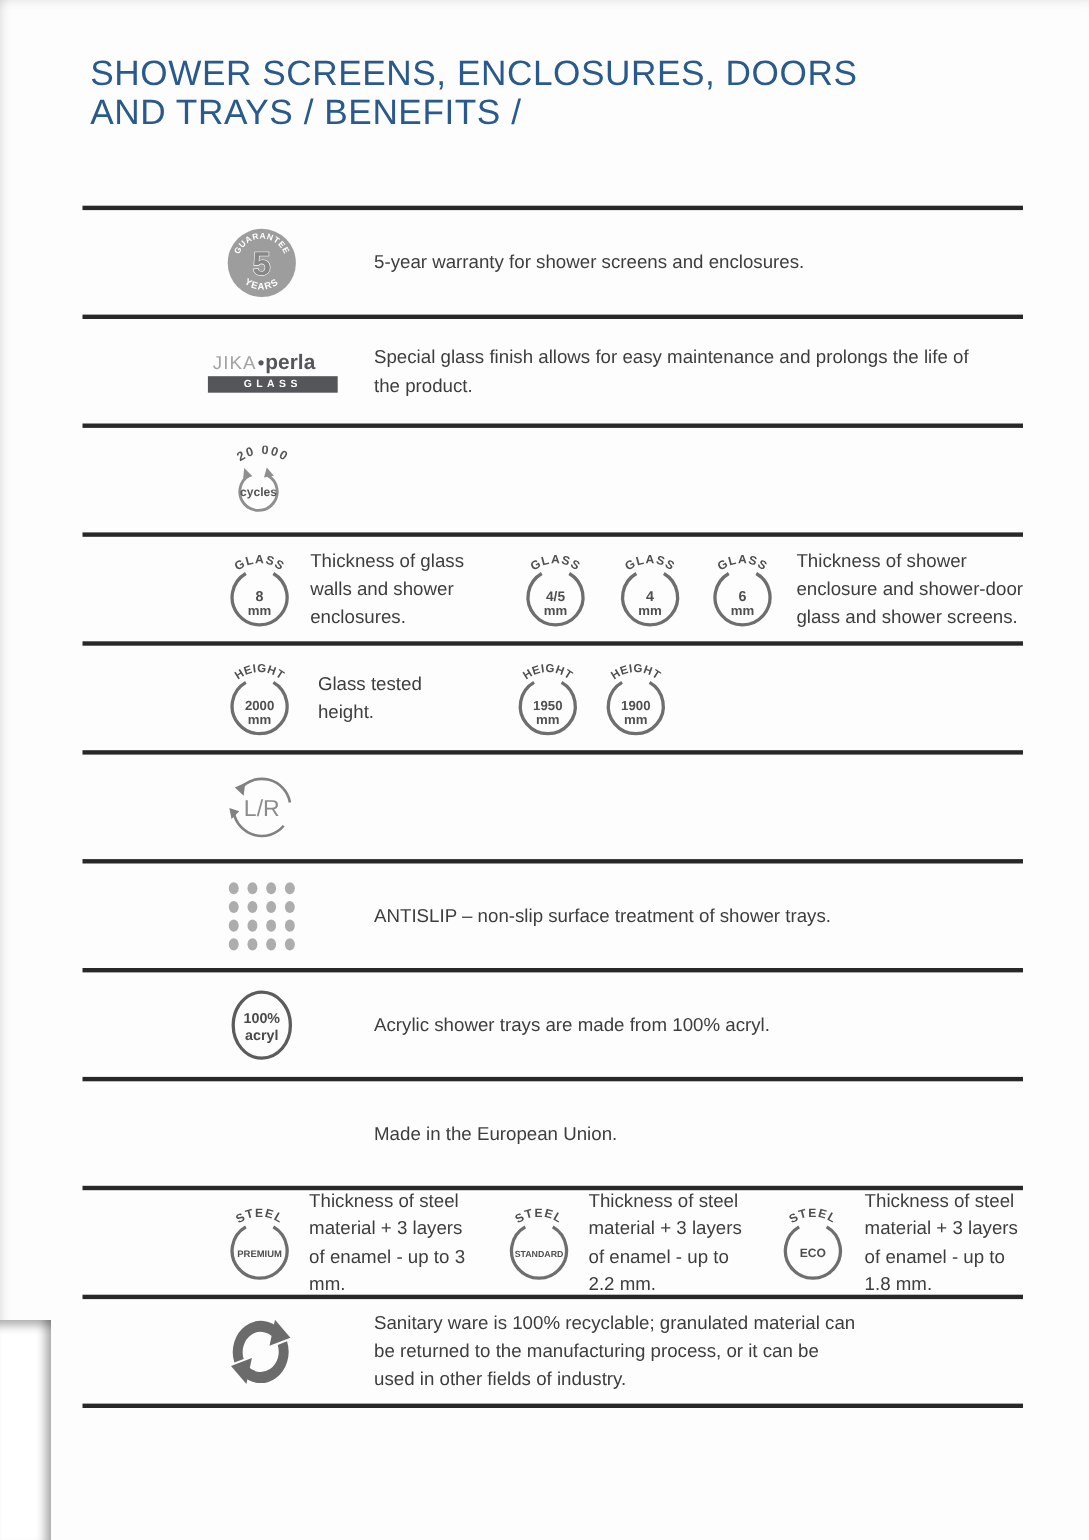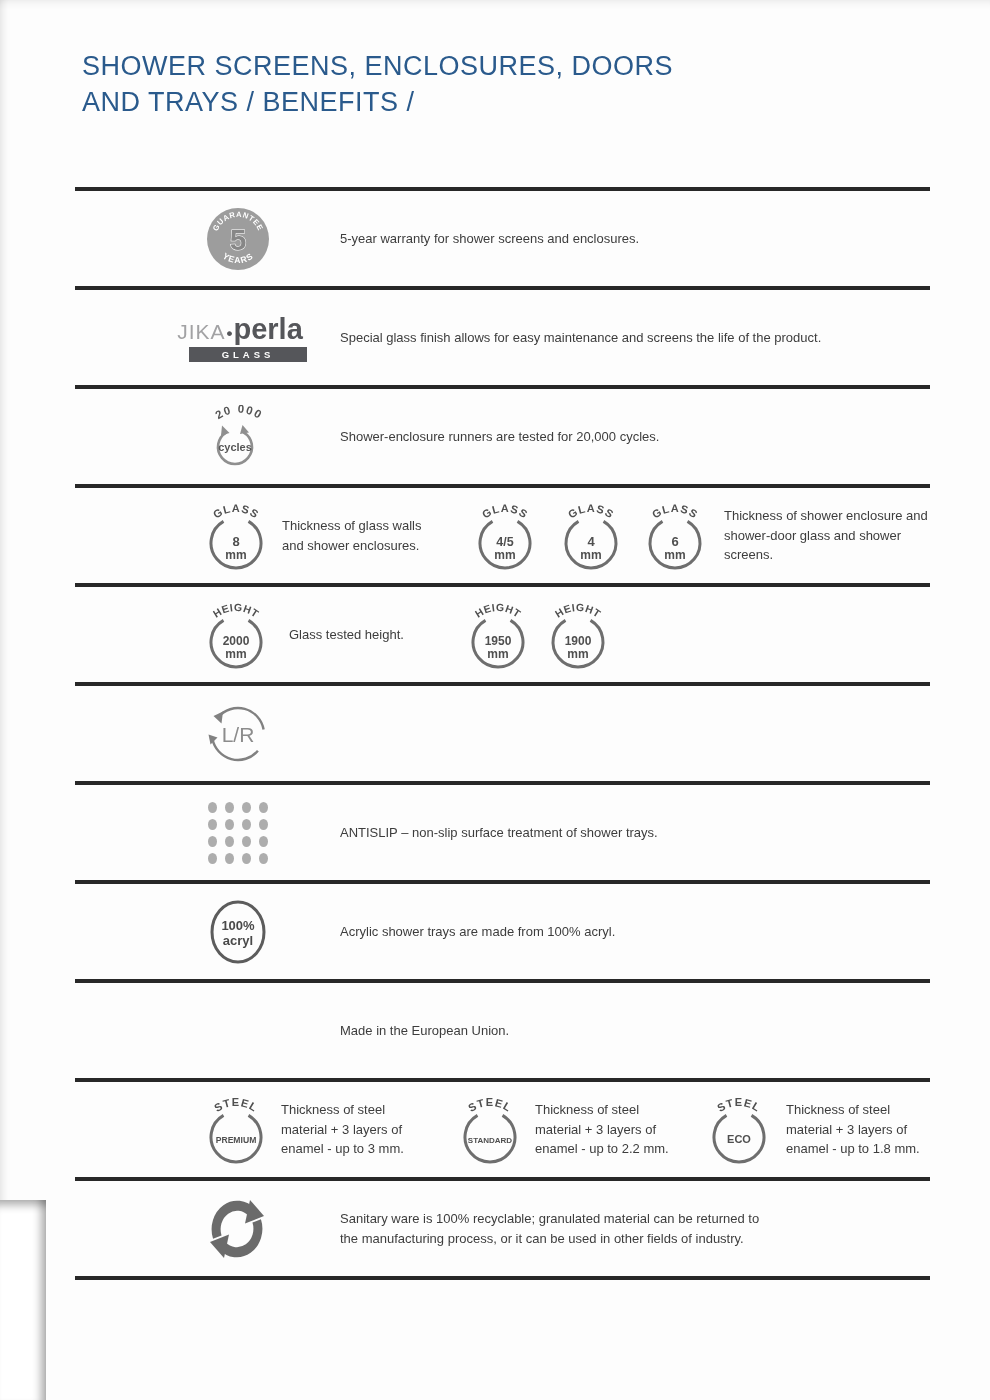--- a/index.html
+++ b/index.html
@@ -5,39 +5,39 @@
   * { margin:0; padding:0; box-sizing:border-box; }
   html,body { background:#ffffff; }
   body { font-family:"Liberation Sans","DejaVu Sans",sans-serif; }
   .page {
     position:relative; width:990px; height:1400px; background:#fdfdfd;
     overflow:hidden;
     box-shadow: inset 10px 0 10px -9px rgba(0,0,0,.14), inset 0 10px 10px -9px rgba(0,0,0,.10);
   }
   .title {
     position:absolute; left:82px; top:48px;
-    font-size:27px; line-height:36px; letter-spacing:.5px;
+    font-size:32px; line-height:36px; letter-spacing:.5px;
     color:#2a5a8c; font-weight:400;
   }
   .benefits { position:absolute; left:75px; top:187px; width:855px; border-bottom:4px solid #282828; }
   .row { position:relative; height:99px; border-top:4px solid #282828; display:flex; align-items:center; }
   .row.simple { padding-left:265px; }
   .icon-slot { position:absolute; left:115px; top:0; bottom:0; width:96px; display:flex; align-items:center; justify-content:center; }
-  .btext { font-size:13px; color:#3d3d3d; line-height:1.5; }
+  .btext { font-size:17px; color:#3d3d3d; line-height:1.5; }
 
   
   .row.multi { padding-left:128px; }
   .mi { flex:0 0 auto; }
 
   
   .jika-logo { text-align:center; }
   .jika-line { white-space:nowrap; }
-  .jika-word { font-size:21px; color:#a2a2a4; letter-spacing:1px; }
+  .jika-word { font-size:17px; color:#a2a2a4; letter-spacing:1px; }
   .jika-dot  { font-size:17px; color:#55565a; font-weight:700; margin:0 1px; }
-  .jika-perla{ font-size:29px; color:#55565a; font-weight:700; }
+  .jika-perla{ font-size:19px; color:#55565a; font-weight:700; }
   .jika-bar  { margin:1px 0 0 16px; width:118px; height:15px; line-height:15px; background:#55565a;
                color:#fff; font-size:9.5px; font-weight:700; letter-spacing:4px; text-align:center; }
 
   
   .dots { display:grid; grid-template-columns:repeat(4,9px); grid-auto-rows:11px; column-gap:8px; row-gap:6px; }
   .dots i { display:block; width:9px; height:11px; border-radius:50%; background:#adadad; }
 
   svg text { font-family:"Liberation Sans","DejaVu Sans",sans-serif; }
 
   
@@ -78,37 +78,36 @@
 
     <div class="row simple">
       <div class="icon-slot" style="width:140px;left:95px">
         <div class="jika-logo">
           <div class="jika-line">
             <span class="jika-word">JIKA</span><span class="jika-dot">•</span><span class="jika-perla">perla</span>
           </div>
           <div class="jika-bar">GLASS</div>
         </div>
       </div>
-      <div class="btext" style="width:560px">Special glass finish allows for easy maintenance and screens the life of the product.</div>
+      <div class="btext" style="width:560px">Special glass finish allows for easy maintenance and prolongs the life of the product.</div>
     </div>
 
     <div class="row simple">
       <div class="icon-slot">
         <svg width="76" height="64" viewBox="0 0 76 64">
           <path id="cycArc" d="M 10,24 A 34,34 0 0 1 68,24" fill="none"></path>
           <text font-size="11.5" font-weight="bold" fill="#565656" letter-spacing="1.5">
             <textPath href="#cycArc" startOffset="50%" text-anchor="middle">20 000</textPath>
           </text>
           <path d="M 26.5,27.3 A 17,17 0 1 0 43.5,27.3" fill="none" stroke="#8f8f8f" stroke-width="2.6"></path>
           <path d="M 40,29 L 49,27.5 L 42.5,20 Z" fill="#8f8f8f"></path>
           <path d="M 29.5,28 L 22,20.5 L 21,30.5 Z" fill="#8f8f8f"></path>
           <text x="35" y="46" font-size="11" font-weight="bold" text-anchor="middle" fill="#565656">cycles</text>
         </svg>
       </div>
-      <div class="btext" style="width:440px">Shower-enclosure runners are tested for 20,000 cycles.</div>
     </div>
 
     <div class="row multi">
       <svg class="mi" width="66" height="70" viewBox="0 0 66 70">
         <path id="glbl0" d="M 6.15,26.5 A 31,31 0 0 1 59.85,26.5" fill="none"></path>
         <text font-size="11" font-weight="bold" fill="#4f4f4f" letter-spacing="1">
           <textPath href="#glbl0" startOffset="50%" text-anchor="middle">GLASS</textPath>
         </text>
         <path d="M 20.5,20.35 A 25,25 0 1 0 45.5,20.35" fill="none" stroke="#6e6e6e" stroke-width="3"></path>
         <text x="33" y="45" font-size="13" font-weight="bold" text-anchor="middle" fill="#4f4f4f">8</text>

